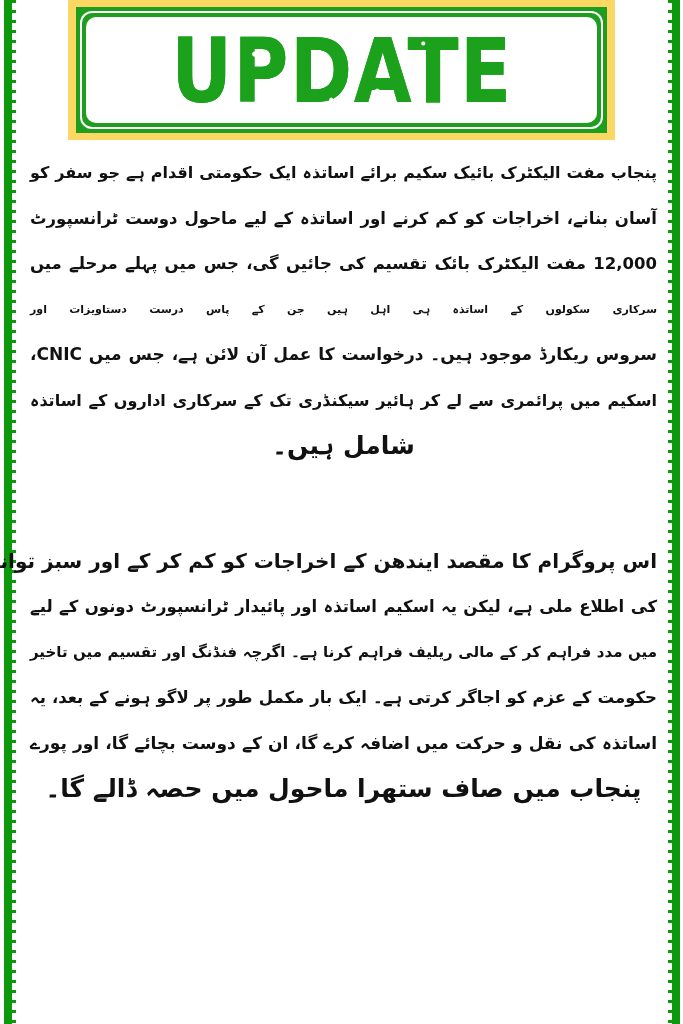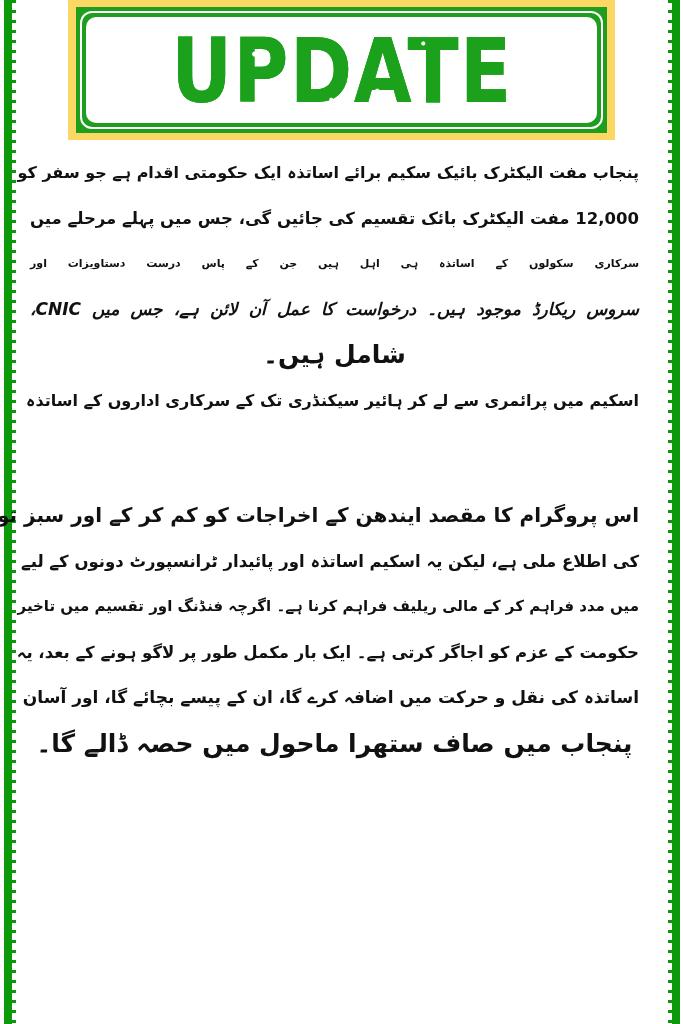--- a/index.html
+++ b/index.html
@@ -107,21 +107,21 @@
       radial-gradient(circle at 70% 58%, #fff 0 2px, transparent 3px),
       radial-gradient(circle at 28% 75%, #fff 0 1.5px, transparent 2.5px),
       radial-gradient(circle at 48% 78%, #fff 0 1.5px, transparent 2.5px),
       radial-gradient(circle at 66% 25%, #fff 0 1.5px, transparent 2.5px);
   }
 
   
   .article {
     position: absolute;
     left: 30px;
-    right: 44px;
+    right: 26px;
     top: 150px;
     direction: rtl;
     text-align: center;
     color: #111111;
     font-family: "DejaVu Sans", sans-serif;
   }
   .para {
     margin: 0;
     padding: 0;
   }
@@ -161,28 +161,29 @@
     <div class="banner-inner">
       <span class="banner-title">UPDATE</span>
       <div class="grunge"></div>
     </div>
   </div>
 </div>
 
 <div class="article">
   <div class="para">
     <span class="line" style="font-size: 16px; display: block; width: 100%;">پنجاب مفت الیکٹرک بائیک سکیم برائے اساتذہ ایک حکومتی اقدام ہے جو سفر کو</span>
+    <span class="line" style="font-size: 16.5px; display: block; width: 100%;">آسان بنانے، اخراجات کو کم کرنے اور اساتذہ کے لیے ماحول دوست ٹرانسپورٹ</span>
     <span class="line" style="font-size: 16.5px; display: block; width: 100%;">12,000 مفت الیکٹرک بائک تقسیم کی جائیں گی، جس میں پہلے مرحلے میں</span>
     <span class="line" style="font-size: 11px; display: block; width: 100%;">سرکاری سکولوں کے اساتذہ ہی اہل ہیں جن کے پاس درست دستاویزات اور</span>
-    <span class="line" style="font-size: 17px; display: block; width: 100%; font-style: italic;">سروس ریکارڈ موجود ہیں۔ درخواست کا عمل آن لائن ہے، جس میں CNIC،</span>
+    <span class="line" style="font-size: 17px; display: block; width: 100%;">سروس ریکارڈ موجود ہیں۔ درخواست کا عمل آن لائن ہے، جس میں CNIC،</span>
+    <span class="line" style="font-size: 16px; display: block; width: 100%;">اسکیم میں پرائمری سے لے کر ہائیر سیکنڈری تک کے سرکاری اداروں کے اساتذہ</span>
     <span class="line center" style="font-size: 25px; display: block; width: 100%;">شامل ہیں۔</span>
-    <span class="line" style="font-size: 16px; display: block; width: 100%;">اسکیم میں پرائمری سے لے کر ہائیر سیکنڈری تک کے سرکاری اداروں کے اساتذہ</span>
   </div>
   <div class="para-gap"></div>
   <div class="para">
     <span class="line" style="font-size: 20px; display: block; width: 100%;">اس پروگرام کا مقصد ایندھن کے اخراجات کو کم کر کے اور سبز توانائی کو اپنانے</span>
     <span class="line" style="font-size: 16.5px; display: block; width: 100%;">کی اطلاع ملی ہے، لیکن یہ اسکیم اساتذہ اور پائیدار ٹرانسپورٹ دونوں کے لیے</span>
     <span class="line" style="font-size: 15px; display: block; width: 100%;">میں مدد فراہم کر کے مالی ریلیف فراہم کرنا ہے۔ اگرچہ فنڈنگ اور تقسیم میں تاخیر</span>
     <span class="line" style="font-size: 16.5px; display: block; width: 100%;">حکومت کے عزم کو اجاگر کرتی ہے۔ ایک بار مکمل طور پر لاگو ہونے کے بعد، یہ</span>
-    <span class="line" style="font-size: 17px; display: block; width: 100%;">اساتذہ کی نقل و حرکت میں اضافہ کرے گا، ان کے پیسے بچائے گا، اور آسان</span>
+    <span class="line" style="font-size: 17px; display: block; width: 100%;">اساتذہ کی نقل و حرکت میں اضافہ کرے گا، ان کے دوست بچائے گا، اور پورے</span>
     <span class="line center" style="font-size: 25px; display: block; width: 100%;">پنجاب میں صاف ستھرا ماحول میں حصہ ڈالے گا۔</span>
   </div>
 </div>
 
 </body></html>

